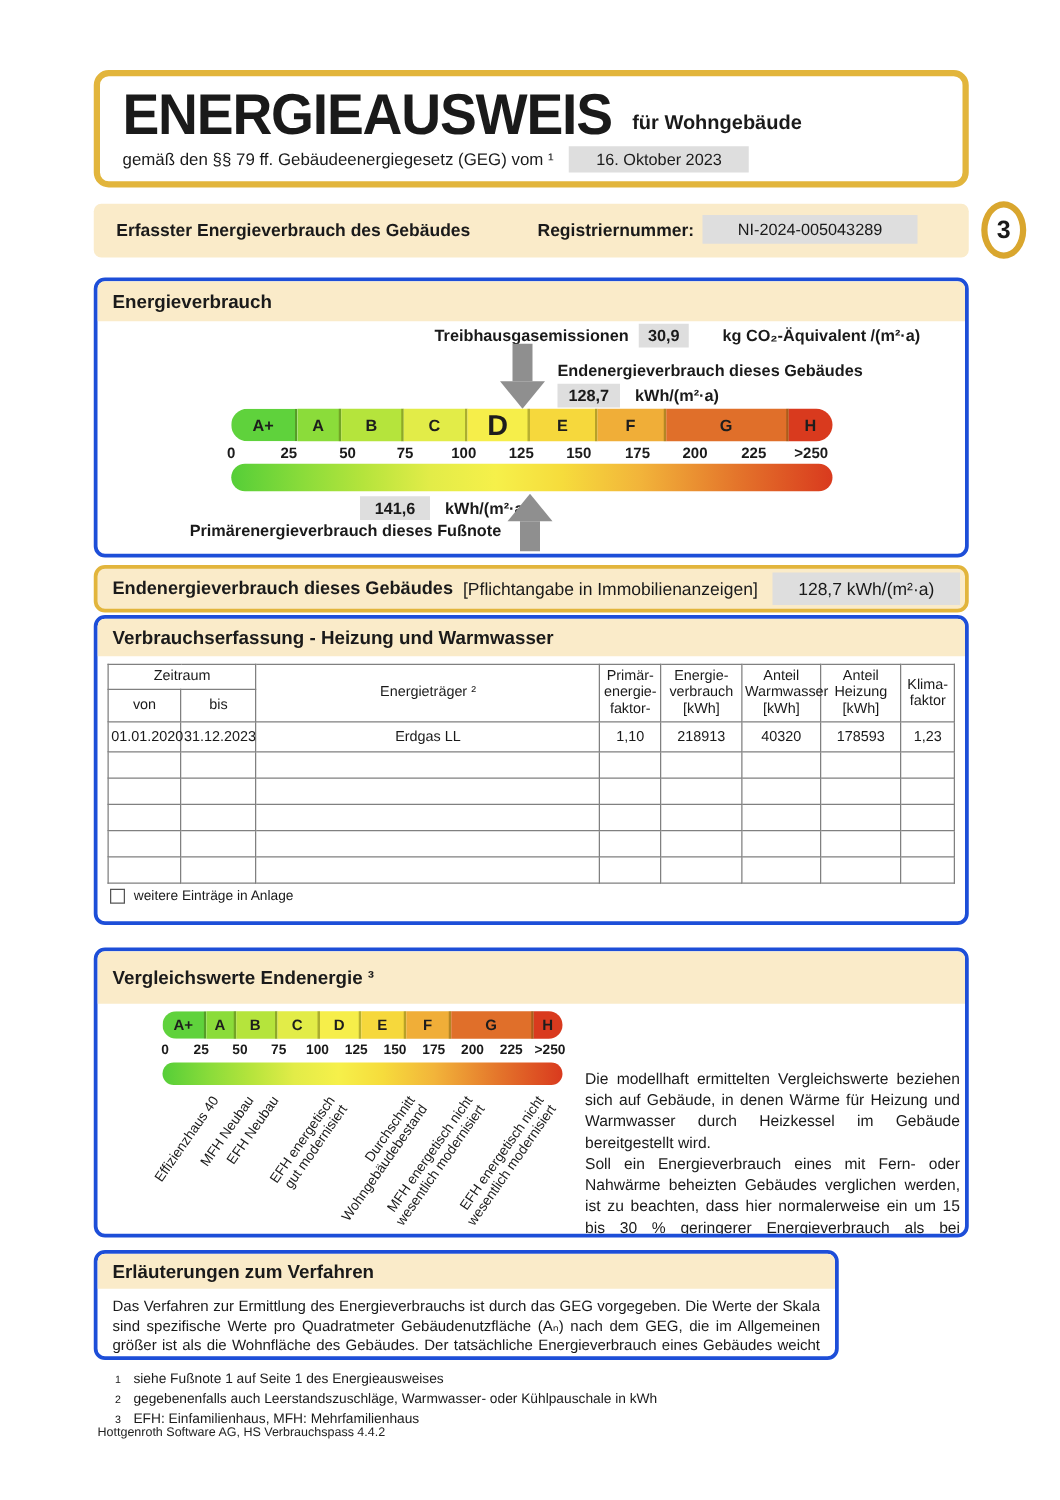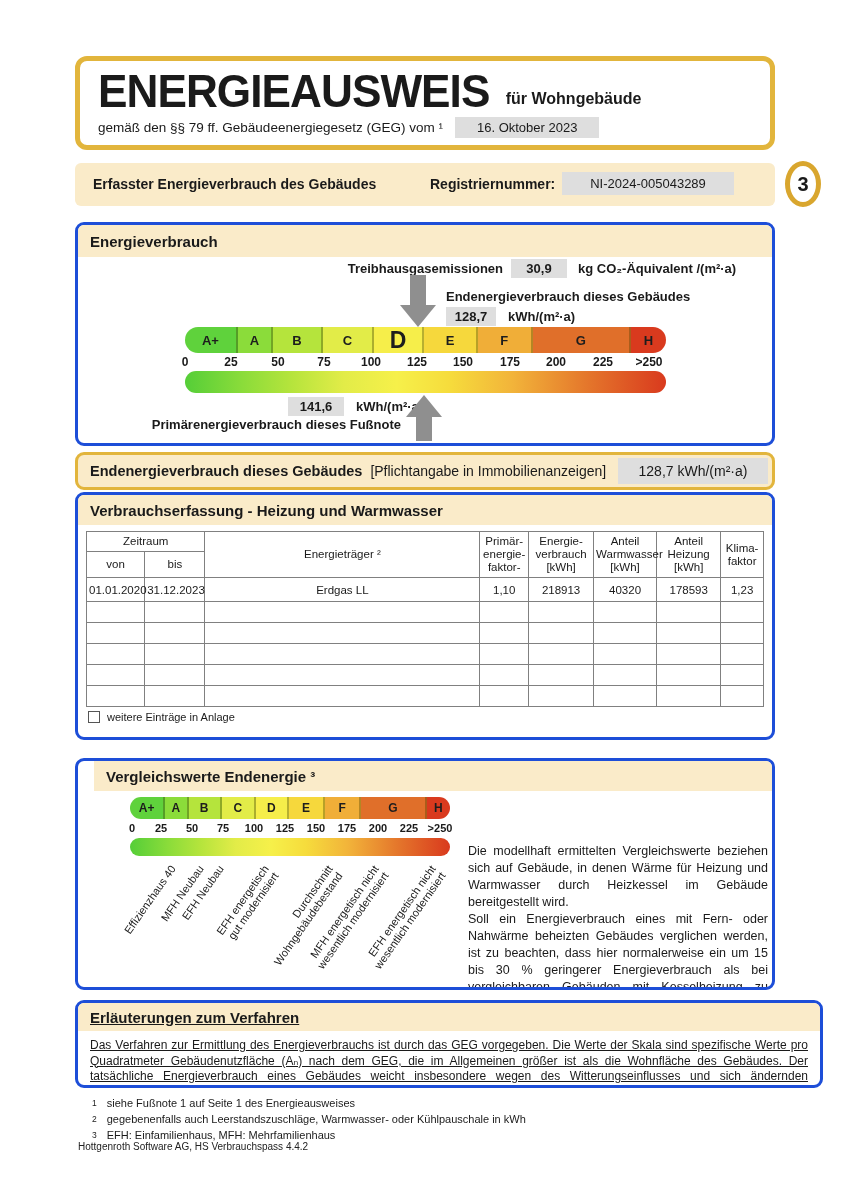--- a/index.html
+++ b/index.html
@@ -80,34 +80,34 @@
   .ctab .pre{white-space:pre-line;}
   .ctab tr.h1r th{height:20px;}
   .ctab tr.h2r th{height:26px;text-align:center;}
   .ctab tr.drow td{height:24px;}
   .ctab tr.erow td{height:21px;}
   .chk-row{margin:4px 0 0 10px;font-size:11px;display:flex;align-items:center;gap:7px;}
   .chk{width:10px;height:10px;border:1px solid #555;display:inline-block;background:#fff;}
 
   
   .sec-comparison{left:75px;top:758px;width:700px;height:232px;}
-  .sec-comparison .sec-head{height:30px;margin-left:16px;}
+  .sec-comparison .sec-head{height:42px;}
   .sec-comparison .sec-body{height:199px;}
   .sletters{display:flex;height:22px;}
   .sletters .seg{font-size:12px;}
   .sletters .seg:first-child{border-top-left-radius:11px;border-bottom-left-radius:11px;}
   .sletters .seg:last-child{border-top-right-radius:11px;border-bottom-right-radius:11px;}
   .stick{position:absolute;transform:translateX(-50%);font-weight:bold;font-size:11px;}
   .rlabel{position:absolute;width:150px;text-align:right;font-size:11px;line-height:12px;
           transform:rotate(-55deg);transform-origin:100% 0;white-space:pre-line;}
   .cmp-text{position:absolute;left:390px;top:52px;width:300px;font-size:12.5px;line-height:17px;text-align:justify;}
   .cmp-text p{margin:0;}
 
   
-  .sec-explanation{left:75px;top:1000px;width:748px;height:88px;text-decoration:underline;}
+  .sec-explanation{left:75px;top:1000px;width:596px;height:88px;}
   .sec-explanation .sec-head{height:28px;}
   .exp-text{padding:7px 12px 0 12px;font-size:12px;line-height:15.5px;text-align:justify;}
 
   
   .footnotes{left:92px;top:1096px;font-size:11px;line-height:15px;}
   .fn{display:flex;gap:10px;margin-bottom:1px;}
   .fn sup{font-size:8.5px;}
   .footer{left:78px;top:1141px;font-size:10px;color:#222;}
 </style>
 </head>
@@ -133,21 +133,21 @@
   </div>
   <div class="abs page-circle">3</div>
 
   <section class="abs box sec-energy">
     <div class="sec-head">
       <span>Energieverbrauch</span>
     </div>
     <div class="sec-body">
       
       <span class="abs txt13b" style="left:180px;top:4px;width:245px;text-align:right;">Treibhausgasemissionen</span>
-      <span class="abs vbox" style="left:433px;top:2px;width:56px;">30,9</span>
+      <span class="abs vbox" style="left:433px;top:2px;width:40px;">30,9</span>
       <span class="abs txt13b" style="left:500px;top:4px;">kg CO₂-Äquivalent /(m²·a)</span>
 
       
       <span>
         <span class="arr-shaft" style="left:332px;top:18px;height:30px;"></span>
         <span class="arr-head head-down" style="left:322px;top:48px;"></span>
       </span>
 
       
       <span class="abs txt13b" style="left:368px;top:32px;">Endenergieverbrauch dieses Gebäudes</span>

